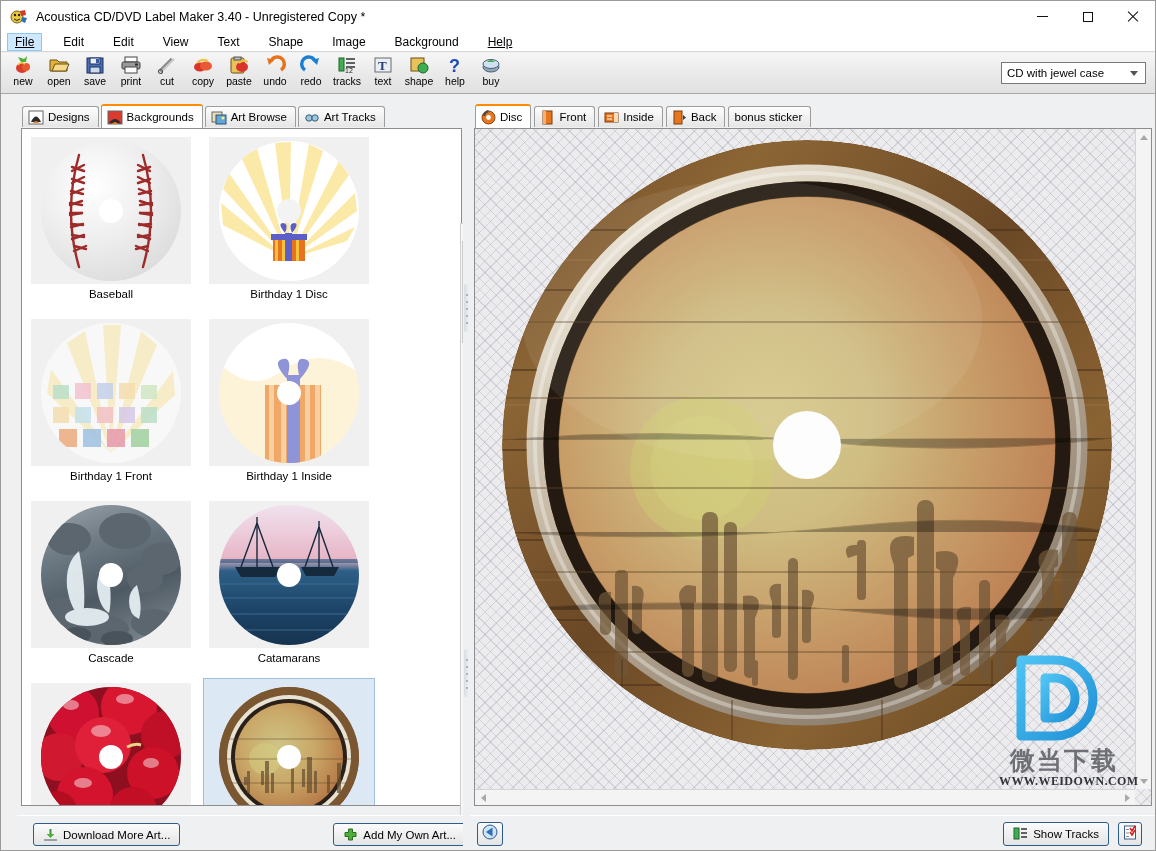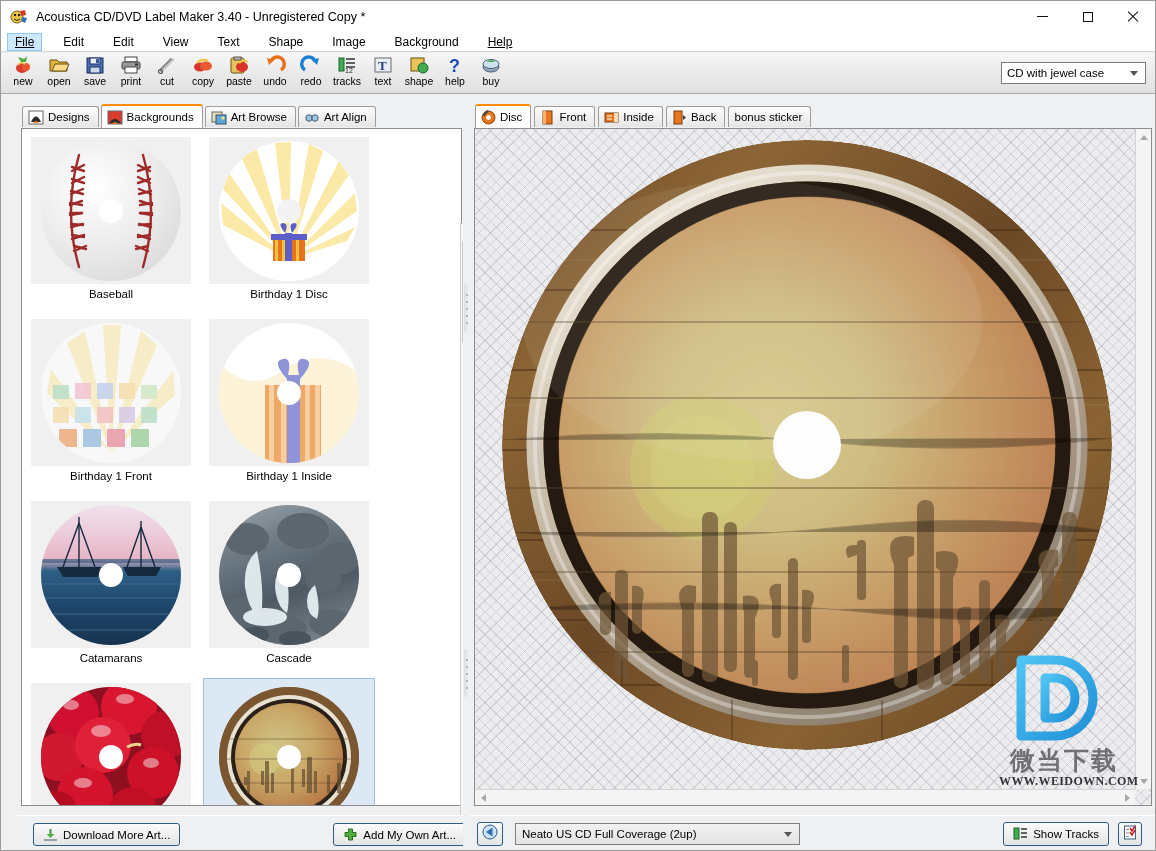--- a/index.html
+++ b/index.html
@@ -520,21 +520,21 @@
         <span>Art Browse</span>
       </div>
       <div class="ltab">
         <span class="ti">
           <svg width="16" height="15" viewBox="0 0 16 15">
             <circle cx="5" cy="8" r="3.2" fill="#9ec6e0" stroke="#3a5f77"></circle>
             <circle cx="11" cy="8" r="3.2" fill="#9ec6e0" stroke="#3a5f77"></circle>
             <path d="M8 8 h0.2" stroke="#3a5f77" stroke-width="2"></path>
           </svg>
         </span>
-        <span>Art Align</span>
+        <span>Art Tracks</span>
       </div>
     </div>
 
     <div class="gallery">
       <div class="gridwrap">
         <div class="grid">
 
           <div class="cell">
             <div class="thumb">
               <div class="disc" style="background:radial-gradient(circle at 38% 32%, #ffffff 0%, #ededed 45%, #d2d2d2 100%);">
@@ -675,50 +675,20 @@
                   </g>
                 </svg>
                 <div class="hub"></div>
               </div>
             </div>
             <div class="cap">Birthday 1 Inside</div>
           </div>
 
           <div class="cell">
             <div class="thumb">
-              <div class="disc" style="background:linear-gradient(to bottom,#f0e2ee 0%,#ecc9d8 22%,#e7b6c6 38%,#2e5f86 47%,#1d4468 75%,#16334f 100%);">
-                <svg width="140" height="140" viewBox="0 0 140 140" style="position:absolute;left:0;top:0">
-                  <rect x="0" y="54" width="140" height="4" fill="#2a537a" opacity=".6"></rect>
-                  <g stroke="#16283c" stroke-width="1.4" fill="none">
-                    <path d="M38 12 v52"></path>
-                      <path d="M38 18 L22 62"></path>
-                      <path d="M38 18 L54 62"></path>
-                  </g>
-                  <path d="M16 62 h46 l-6 10 h-34 z" fill="#162a3e"></path>
-                  <g stroke="#16283c" stroke-width="1.4" fill="none">
-                    <path d="M100 16 v48"></path>
-                      <path d="M100 22 L86 62"></path>
-                      <path d="M100 22 L114 62"></path>
-                  </g>
-                  <path d="M82 62 h38 l-5 9 h-28 z" fill="#162a3e"></path>
-                  <g fill="#3f6e93" opacity=".45">
-                    <rect x="0" y="78" width="140" height="2"></rect>
-                      <rect x="0" y="92" width="140" height="2"></rect>
-                    <rect x="0" y="108" width="140" height="2"></rect>
-                      <rect x="0" y="124" width="140" height="2"></rect>
-                  </g>
-                </svg>
-                <div class="hub"></div>
-              </div>
-            </div>
-            <div class="cap">Catamarans</div>
-          </div>
-
-          <div class="cell">
-            <div class="thumb">
               <div class="disc" style="background:linear-gradient(160deg,#9aa4ac 0%,#6e7a83 30%,#4e5a63 60%,#848e96 100%);">
                 <svg width="140" height="140" viewBox="0 0 140 140" style="position:absolute;left:0;top:0">
                   <g fill="#5b666f">
                     <ellipse cx="28" cy="34" rx="22" ry="16"></ellipse>
                       <ellipse cx="84" cy="26" rx="26" ry="18"></ellipse>
                     <ellipse cx="120" cy="54" rx="20" ry="16"></ellipse>
                       <ellipse cx="104" cy="74" rx="18" ry="14"></ellipse>
                     <ellipse cx="22" cy="106" rx="20" ry="14"></ellipse>
                       <ellipse cx="62" cy="124" rx="26" ry="14"></ellipse>
                     <ellipse cx="112" cy="118" rx="22" ry="14"></ellipse>
@@ -731,20 +701,50 @@
                   </g>
                   <g fill="#48535b">
                     <ellipse cx="36" cy="130" rx="14" ry="8"></ellipse>
                       <ellipse cx="76" cy="134" rx="16" ry="8"></ellipse>
                   </g>
                 </svg>
                 <div class="hub"></div>
               </div>
             </div>
             <div class="cap">Cascade</div>
+          </div>
+
+          <div class="cell">
+            <div class="thumb">
+              <div class="disc" style="background:linear-gradient(to bottom,#f0e2ee 0%,#ecc9d8 22%,#e7b6c6 38%,#2e5f86 47%,#1d4468 75%,#16334f 100%);">
+                <svg width="140" height="140" viewBox="0 0 140 140" style="position:absolute;left:0;top:0">
+                  <rect x="0" y="54" width="140" height="4" fill="#2a537a" opacity=".6"></rect>
+                  <g stroke="#16283c" stroke-width="1.4" fill="none">
+                    <path d="M38 12 v52"></path>
+                      <path d="M38 18 L22 62"></path>
+                      <path d="M38 18 L54 62"></path>
+                  </g>
+                  <path d="M16 62 h46 l-6 10 h-34 z" fill="#162a3e"></path>
+                  <g stroke="#16283c" stroke-width="1.4" fill="none">
+                    <path d="M100 16 v48"></path>
+                      <path d="M100 22 L86 62"></path>
+                      <path d="M100 22 L114 62"></path>
+                  </g>
+                  <path d="M82 62 h38 l-5 9 h-28 z" fill="#162a3e"></path>
+                  <g fill="#3f6e93" opacity=".45">
+                    <rect x="0" y="78" width="140" height="2"></rect>
+                      <rect x="0" y="92" width="140" height="2"></rect>
+                    <rect x="0" y="108" width="140" height="2"></rect>
+                      <rect x="0" y="124" width="140" height="2"></rect>
+                  </g>
+                </svg>
+                <div class="hub"></div>
+              </div>
+            </div>
+            <div class="cap">Catamarans</div>
           </div>
 
           <div class="cell">
             <div class="thumb">
               <div class="disc" style="background:#8e1020;">
                 <svg width="140" height="140" viewBox="0 0 140 140" style="position:absolute;left:0;top:0">
                   <g>
                     <circle cx="32" cy="26" r="26" fill="#cf1030"></circle>
                       <circle cx="88" cy="20" r="28" fill="#d8162f"></circle>
                     <circle cx="124" cy="48" r="24" fill="#c01028"></circle>
@@ -1080,24 +1080,20 @@
 
     <div class="rbottom">
       <div class="backbtn">
         <span>
           <svg width="16" height="16" viewBox="0 0 16 16">
             <circle cx="8" cy="8" r="7" fill="#cfe3f5" stroke="#2b5c8a"></circle>
             <path d="M10.5 3.5 L4 8 L10.5 12.5 Z" fill="#2f6fb5"></path>
           </svg>
         </span>
       </div>
-      <div class="rcombo">
-        <span class="cv">Neato US CD Full Coverage (2up)</span>
-        <i class="caret-dn"></i>
-      </div>
       <div class="tracksbtn">
         <span class="bi">
           <svg width="15" height="14" viewBox="0 0 15 14">
             <rect x="1" y="1" width="5" height="11" fill="#3fae52" stroke="#20622c"></rect>
             <path d="M8 2 h6 M8 6 h6 M8 10 h6" stroke="#333" stroke-width="1.3"></path>
           </svg>
         </span>
         <span>Show Tracks</span>
       </div>
       <div class="chkbtn">

